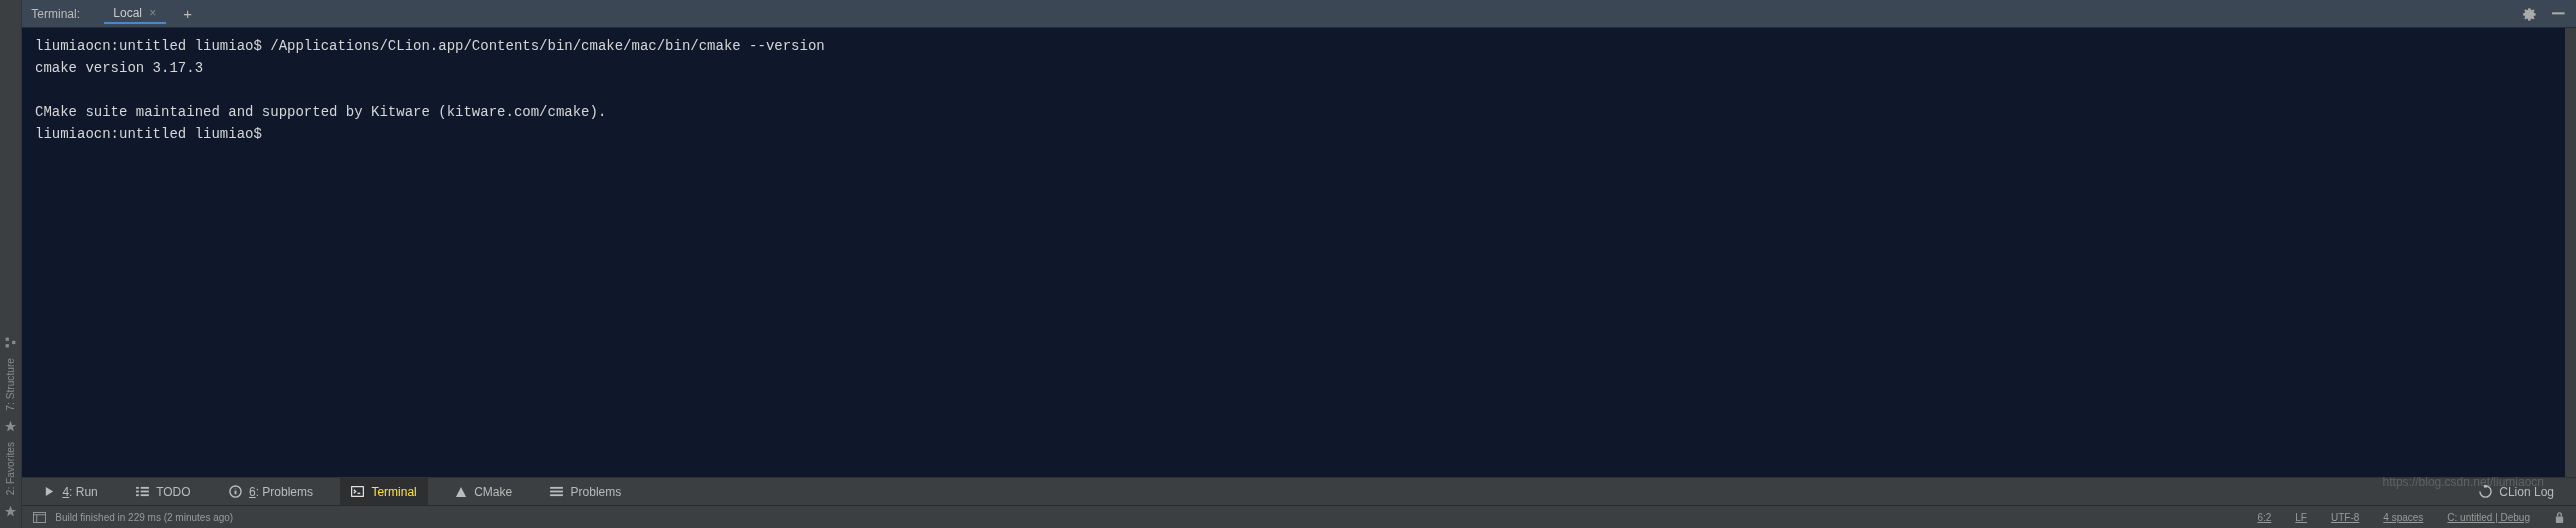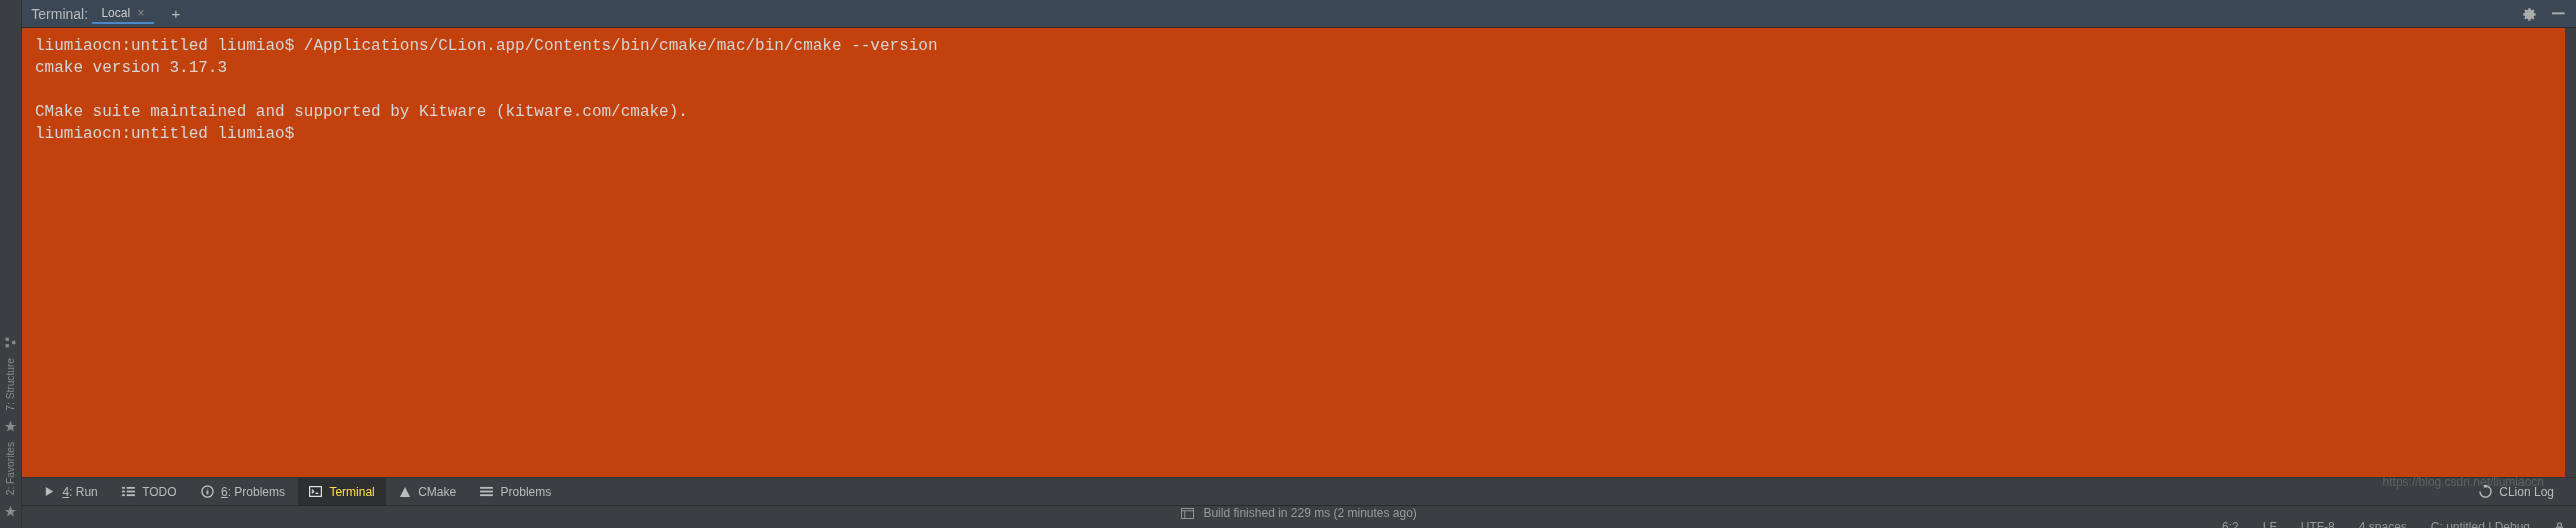--- a/index.html
+++ b/index.html
@@ -45,22 +45,22 @@
 .top-bar {
   height: 28px;
   background: #3b4754;
   display: flex;
   align-items: center;
   padding: 0 9.3px;
   border-bottom: 0.9px solid #2b2b2b;
 }
 .top-bar .tool-label {
   color: #bbbbbb;
-  font-size: 14px;
-  margin-right: 4px;
+  font-size: 12px;
+  margin-right: 24px;
 }
 .tab {
   display: flex;
   align-items: center;
   height: 20px;
   padding: 0 9.3px;
   color: #cccccc;
   border-bottom: 2.8px solid #4a88c7;
   background: transparent;
   cursor: pointer;
@@ -91,38 +91,38 @@
   width: 16.7px;
   height: 16.7px;
   display: flex;
   align-items: center;
   justify-content: center;
   color: #aaaaaa;
   cursor: pointer;
 }
 .terminal-body {
   flex: 1;
-  background: #c2410c;
+  background: #0f172a;
   padding: 7.4px 13px;
   font-family: "Menlo", "Consolas", "Courier New", monospace;
-  font-size: 16px;
+  font-size: 14px;
   line-height: 22px;
   color: #d6d6d6;
   white-space: pre;
   border-right: 11px solid #3c3f41;
   overflow: hidden;
 }
 .bottom-tools {
   height: 28px;
   background: #3c3f41;
   border-top: 0.9px solid #323232;
   display: flex;
   align-items: center;
   padding: 0 11px;
-  gap: 2px;
+  gap: 16px;
 }
 .bt-item {
   display: flex;
   align-items: center;
   height: 28px;
   padding: 0 11px;
   color: #bbbbbb;
   cursor: pointer;
   gap: 7.4px;
 }
@@ -138,22 +138,21 @@
   gap: 9.3px;
 }
 .status-bar {
   height: 24px;
   background: #3c3f41;
   border-top: 0.9px solid #2a2a2a;
   display: flex;
   align-items: center;
   padding: 0 11px;
   color: #9a9a9a;
-  font-size: 12px;
-  flex-direction: column;
+  font-size: 10px;
 }
 .status-left { display:flex; align-items:center; gap:9.3px; }
 .status-right {
   margin-left: auto;
   display: flex;
   align-items: center;
   gap: 24px;
   text-decoration: underline;
 }
 .watermark {

